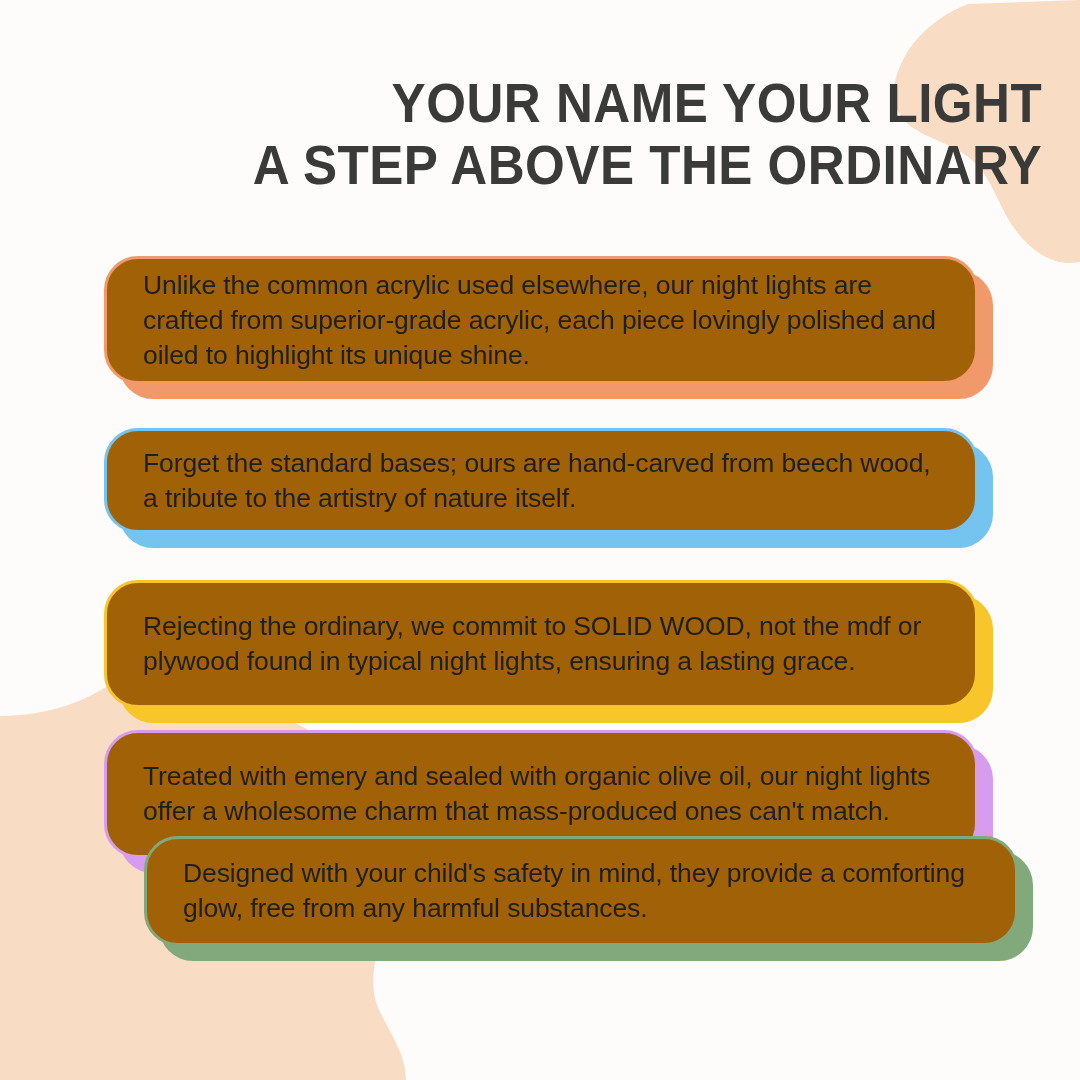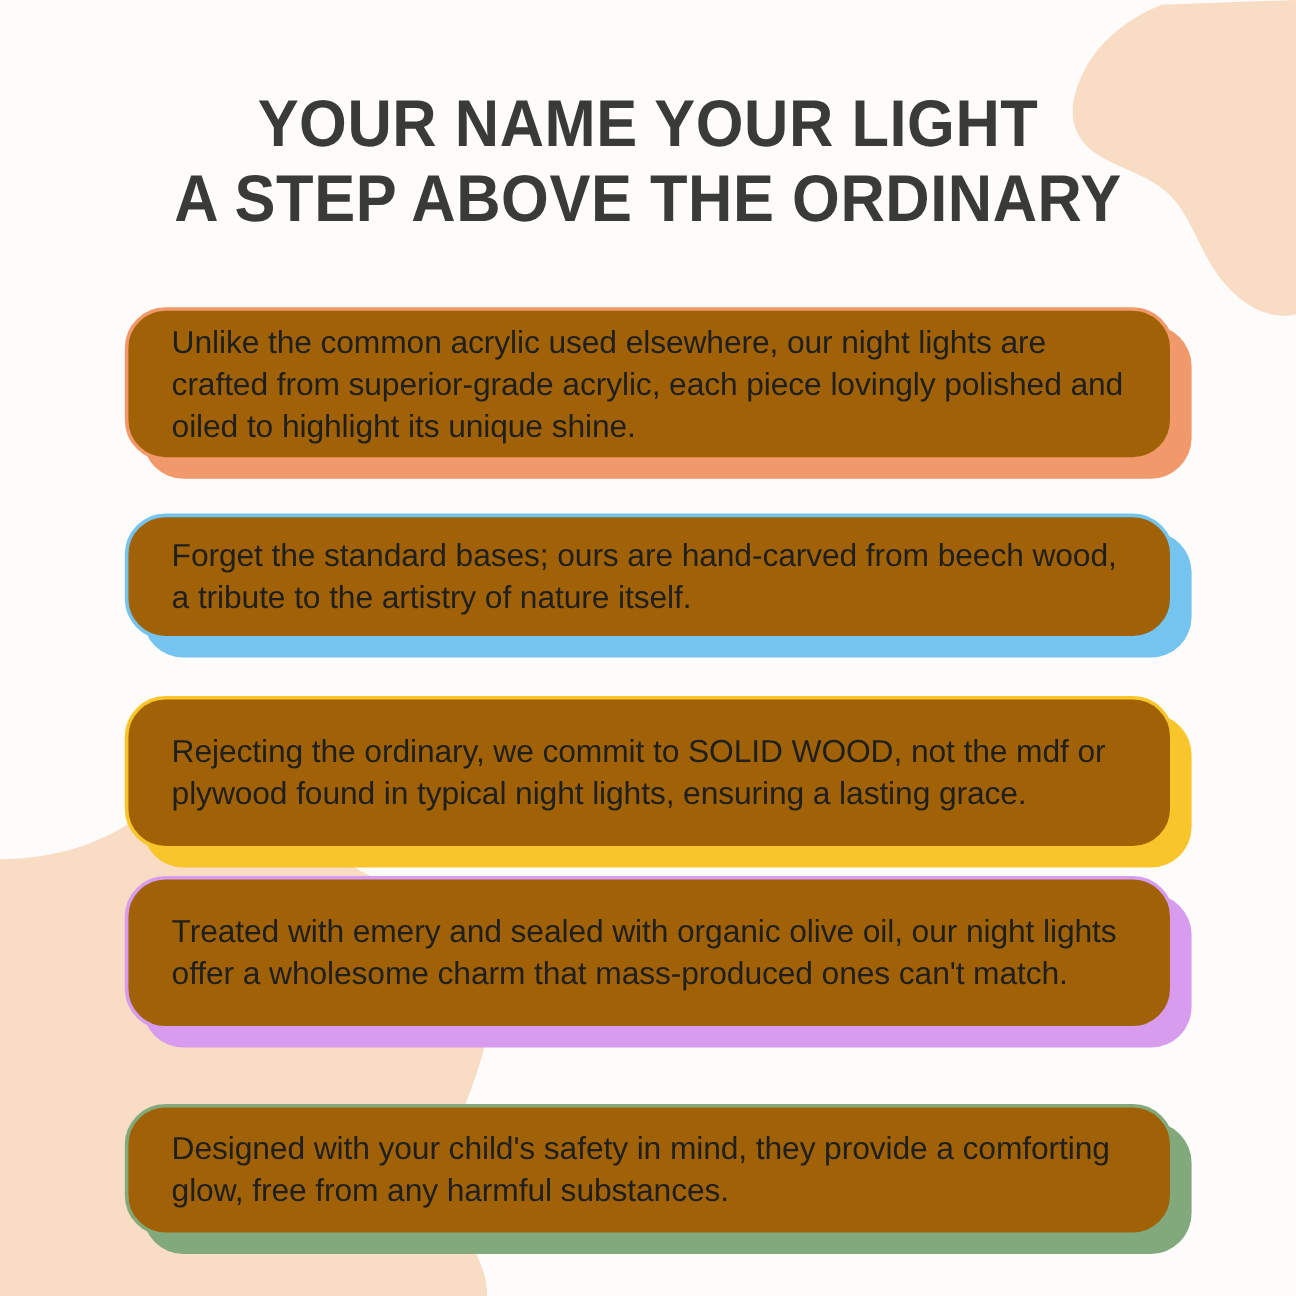--- a/index.html
+++ b/index.html
@@ -32,21 +32,21 @@
     height: 1080px;
     pointer-events: none;
   }
 
   
   .title-block {
     position: absolute;
     left: 0;
     top: 72px;
     width: 1080px;
-    text-align: center;
+    text-align: right;
     z-index: 5;
   }
   .title-line {
     display: block;
     color: #3a3a38;
     font-family: "Liberation Sans", sans-serif;
     font-weight: 700;
     font-size: 55px;
     line-height: 62px;
     letter-spacing: 0.5px;
@@ -108,21 +108,21 @@
 
   
   #card-1 { top: 256px; }
   #card-1 .card-panel { height: 128px; }
   #card-2 { top: 428px; }
   #card-2 .card-panel { height: 105px; }
   #card-3 { top: 580px; }
   #card-3 .card-panel { height: 128px; }
   #card-4 { top: 730px; }
   #card-4 .card-panel { height: 128px; }
-  #card-5 { top: 920px; }
+  #card-5 { top: 836px; margin-left: 40px; }
   #card-5 .card-panel { height: 110px; }
 </style>
 </head>
 <body>
 
 <div id="poster" style="background: rgb(253, 252, 251);">
 
   <svg class="blob-layer" viewBox="0 0 1080 1080" width="1080" height="1080" aria-hidden="true">
     <path d="M1080,0 L1080,262 C1052,268 1028,248 1014,228
              C998,205 992,178 972,160

